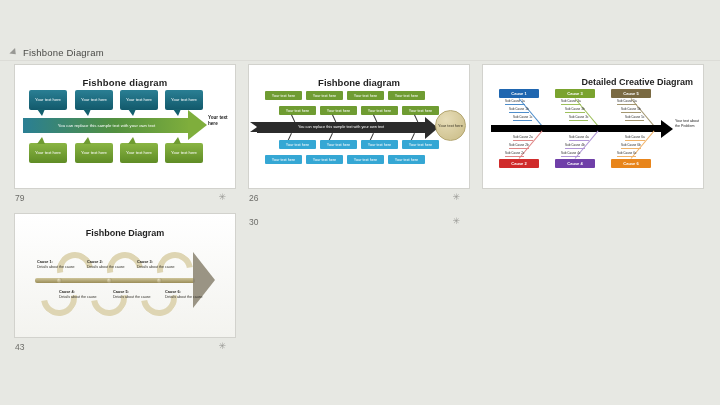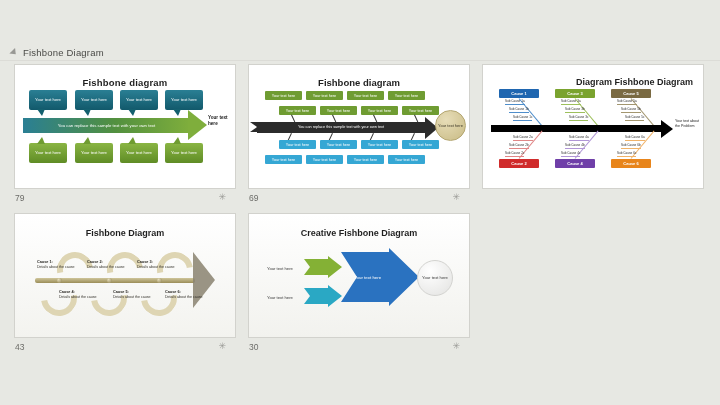--- a/index.html
+++ b/index.html
@@ -282,29 +282,29 @@
 
             <div class="bx b" style="left:16px;top:90px;">Your text here</div>
             <div class="bx b" style="left:57px;top:90px;">Your text here</div>
             <div class="bx b" style="left:98px;top:90px;">Your text here</div>
             <div class="bx b" style="left:139px;top:90px;">Your text here</div>
 
             <div class="circle59">Your text here</div>
           </div>
         </div>
         <div class="meta">
-          <span class="num">69</span>
+          <span class="num">26</span>
           <span class="star">✳</span>
         </div>
       </div>
 
       <div class="cell" style="width:222px;">
         <div class="thumb" style="width:222px;height:125px;">
           <div class="sl s60">
-            <div class="sl-title">Diagram Fishbone Diagram</div>
+            <div class="sl-title">Detailed Creative Diagram</div>
 
             <div class="cz" style="left:16px;top:24px;background:#1f66b0;">Cause 1</div>
             <div class="cz" style="left:72px;top:24px;background:#7aa32e;">Cause 3</div>
             <div class="cz" style="left:128px;top:24px;background:#7a6a42;">Cause 5</div>
 
             <div class="diag" style="left:36px;top:33px;width:36px;border-color:#4f8ecb;transform:rotate(50deg);"></div>
             <div class="diag" style="left:92px;top:33px;width:36px;border-color:#9ec05c;transform:rotate(50deg);"></div>
             <div class="diag" style="left:148px;top:33px;width:36px;border-color:#a3966f;transform:rotate(50deg);"></div>
 
             <div class="sub" style="left:22px;top:34px;border-bottom:1px solid #4f8ecb;">Sub Cause 1a</div>
@@ -395,42 +395,20 @@
             </div>
           </div>
         </div>
         <div class="meta">
           <span class="num">43</span>
           <span class="star">✳</span>
         </div>
       </div>
 
       <div class="cell" style="width:222px;">
-        <div class="thumb" style="width:222px;height:125px;">
-          <div class="sl s62">
-            <div class="sl-title">Creative Fishbone Diagram</div>
-
-            <div class="lbl62" style="left:18px;top:52px;">Your text here</div>
-            <div class="lbl62" style="left:18px;top:81px;">Your text here</div>
-
-            <svg class="sarrow" style="left:55px;top:42px;" width="38" height="22" viewBox="0 0 38 22">
-              <path d="M0 3 L6 11 L0 19 L24 19 L24 22 L38 11 L24 0 L24 3 Z" fill="#84b135"></path>
-            </svg>
-            <svg class="sarrow" style="left:55px;top:71px;" width="38" height="22" viewBox="0 0 38 22">
-              <path d="M0 3 L6 11 L0 19 L24 19 L24 22 L38 11 L24 0 L24 3 Z" fill="#2aa8c4"></path>
-            </svg>
-
-            <svg class="sarrow" style="left:92px;top:34px;" width="78" height="58" viewBox="0 0 78 58">
-              <path d="M0 4 L16 29 L0 54 L48 54 L48 58 L78 29 L48 0 L48 4 Z" fill="#2a72c0"></path>
-            </svg>
-            <div class="lbl62" style="left:105px;top:61px;color:#ffffff;font-size:4.4px;">Your text here</div>
-
-            <div class="circ62" style="left:168px;top:46px;">Your text here</div>
-          </div>
-        </div>
         <div class="meta">
           <span class="num">30</span>
           <span class="star">✳</span>
         </div>
       </div>
     </div>
   </div>
 
 
 </div>

